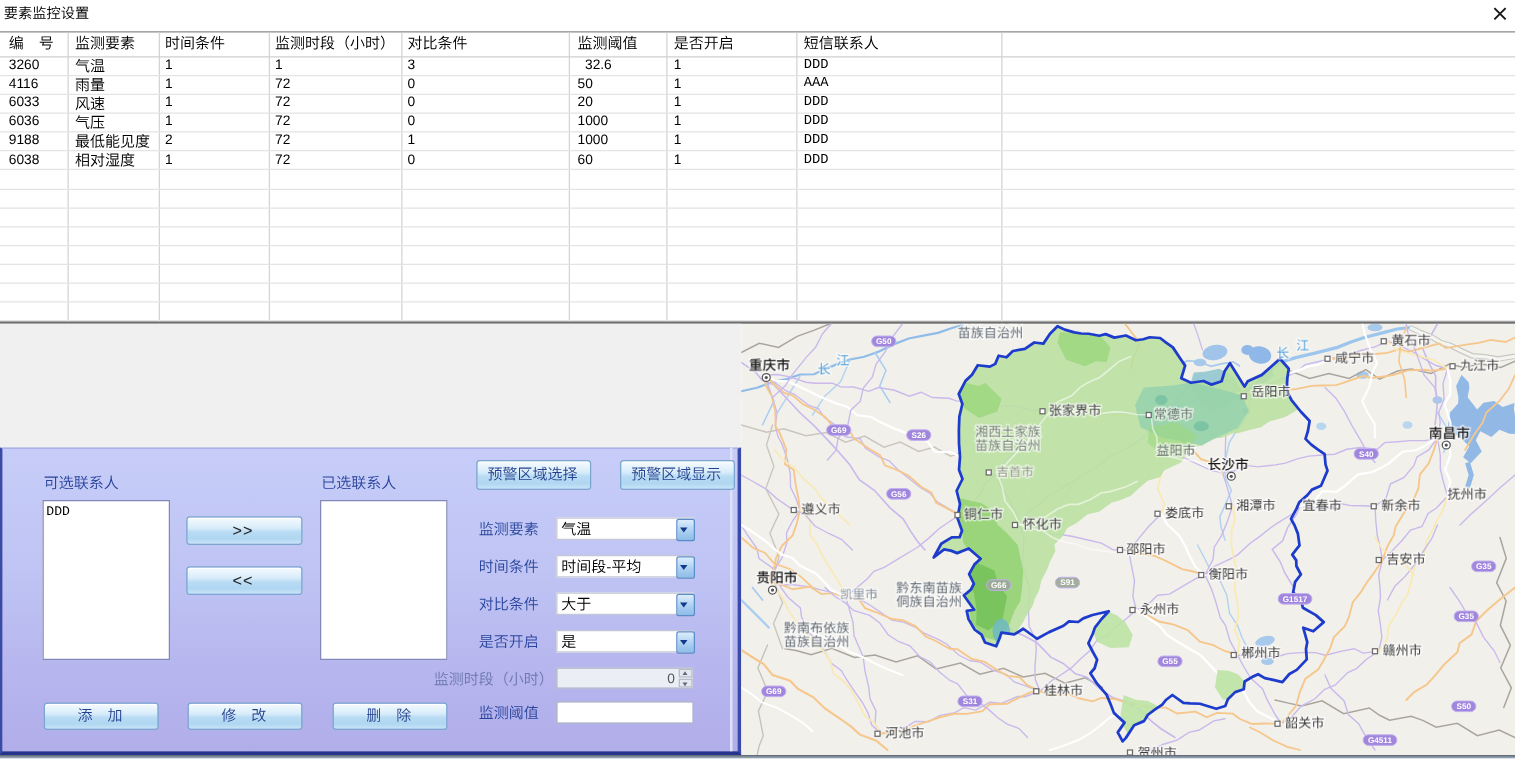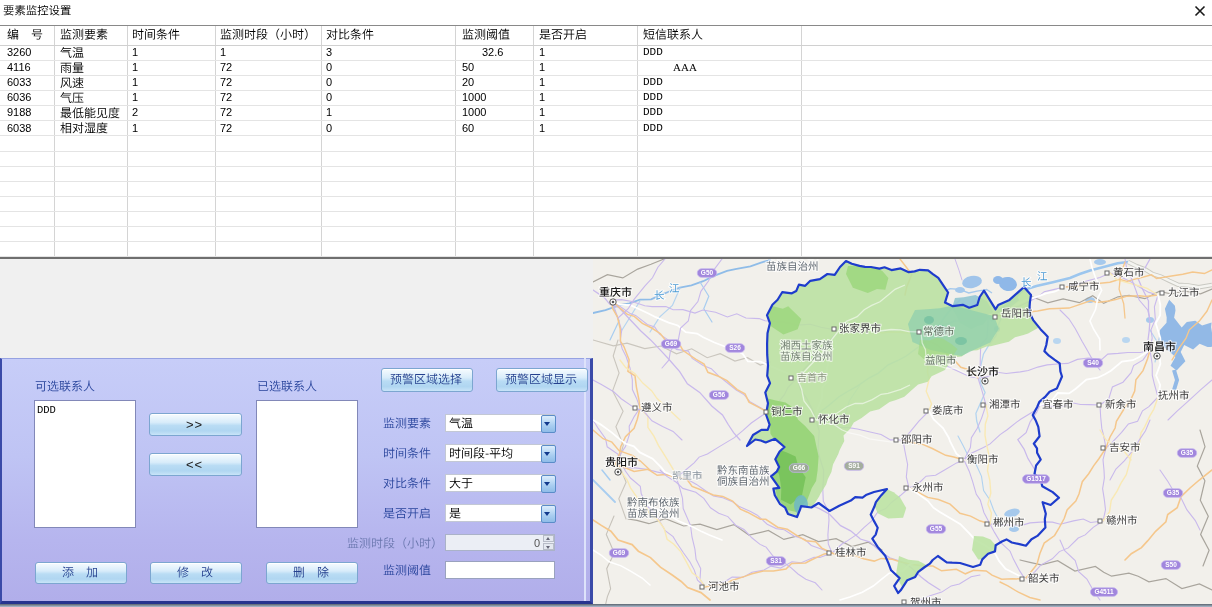--- a/index.html
+++ b/index.html
@@ -26,30 +26,30 @@
     <div style="position:absolute;left:0;top:180.6px;width:1212px;height:1px;background:#e4e4e4"></div>
     <div style="position:absolute;left:0;top:195.7px;width:1212px;height:1px;background:#e4e4e4"></div>
     <div style="position:absolute;left:0;top:210.8px;width:1212px;height:1px;background:#e4e4e4"></div>
     <div style="position:absolute;left:0;top:225.8px;width:1212px;height:1px;background:#e4e4e4"></div>
     <div style="position:absolute;left:0;top:240.9px;width:1212px;height:1px;background:#e4e4e4"></div>
     <div style="position:absolute;left:0;top:256.0px;width:1212px;height:1px;background:#e4e4e4"></div>
     <div class="lat" style="left:7px;top:46.1px;font-family:'Liberation Sans'">3260</div>
     <div class="lat" style="left:132px;top:46.1px;font-family:'Liberation Sans'">1</div>
     <div class="lat" style="left:220px;top:46.1px;font-family:'Liberation Sans'">1</div>
     <div class="lat" style="left:326px;top:46.1px;font-family:'Liberation Sans'">3</div>
-    <div class="lat" style="left:482px;top:46.1px;font-family:'Liberation Sans'">32.6</div>
+    <div class="lat" style="left:468px;top:46.1px;font-family:'Liberation Sans'">32.6</div>
     <div class="lat" style="left:539px;top:46.1px;font-family:'Liberation Sans'">1</div>
     <div class="lat" style="left:643px;top:46.1px;font-family:'Liberation Mono'">DDD</div>
     <div class="lat" style="left:7px;top:61.2px;font-family:'Liberation Sans'">4116</div>
     <div class="lat" style="left:132px;top:61.2px;font-family:'Liberation Sans'">1</div>
     <div class="lat" style="left:220px;top:61.2px;font-family:'Liberation Sans'">72</div>
     <div class="lat" style="left:326px;top:61.2px;font-family:'Liberation Sans'">0</div>
     <div class="lat" style="left:462px;top:61.2px;font-family:'Liberation Sans'">50</div>
     <div class="lat" style="left:539px;top:61.2px;font-family:'Liberation Sans'">1</div>
-    <div class="lat" style="left:673px;top:61.2px;font-family:Liberation Serif, serif">AAA</div>
+    <div class="lat" style="left:643px;top:61.2px;font-family:Liberation Mono, monospace">AAA</div>
     <div class="lat" style="left:7px;top:76.3px;font-family:'Liberation Sans'">6033</div>
     <div class="lat" style="left:132px;top:76.3px;font-family:'Liberation Sans'">1</div>
     <div class="lat" style="left:220px;top:76.3px;font-family:'Liberation Sans'">72</div>
     <div class="lat" style="left:326px;top:76.3px;font-family:'Liberation Sans'">0</div>
     <div class="lat" style="left:462px;top:76.3px;font-family:'Liberation Sans'">20</div>
     <div class="lat" style="left:539px;top:76.3px;font-family:'Liberation Sans'">1</div>
     <div class="lat" style="left:643px;top:76.3px;font-family:'Liberation Mono'">DDD</div>
     <div class="lat" style="left:7px;top:91.3px;font-family:Liberation Sans, sans-serif">6036</div>
     <div class="lat" style="left:132px;top:91.3px;font-family:'Liberation Sans'">1</div>
     <div class="lat" style="left:220px;top:91.3px;font-family:'Liberation Sans'">72</div>

